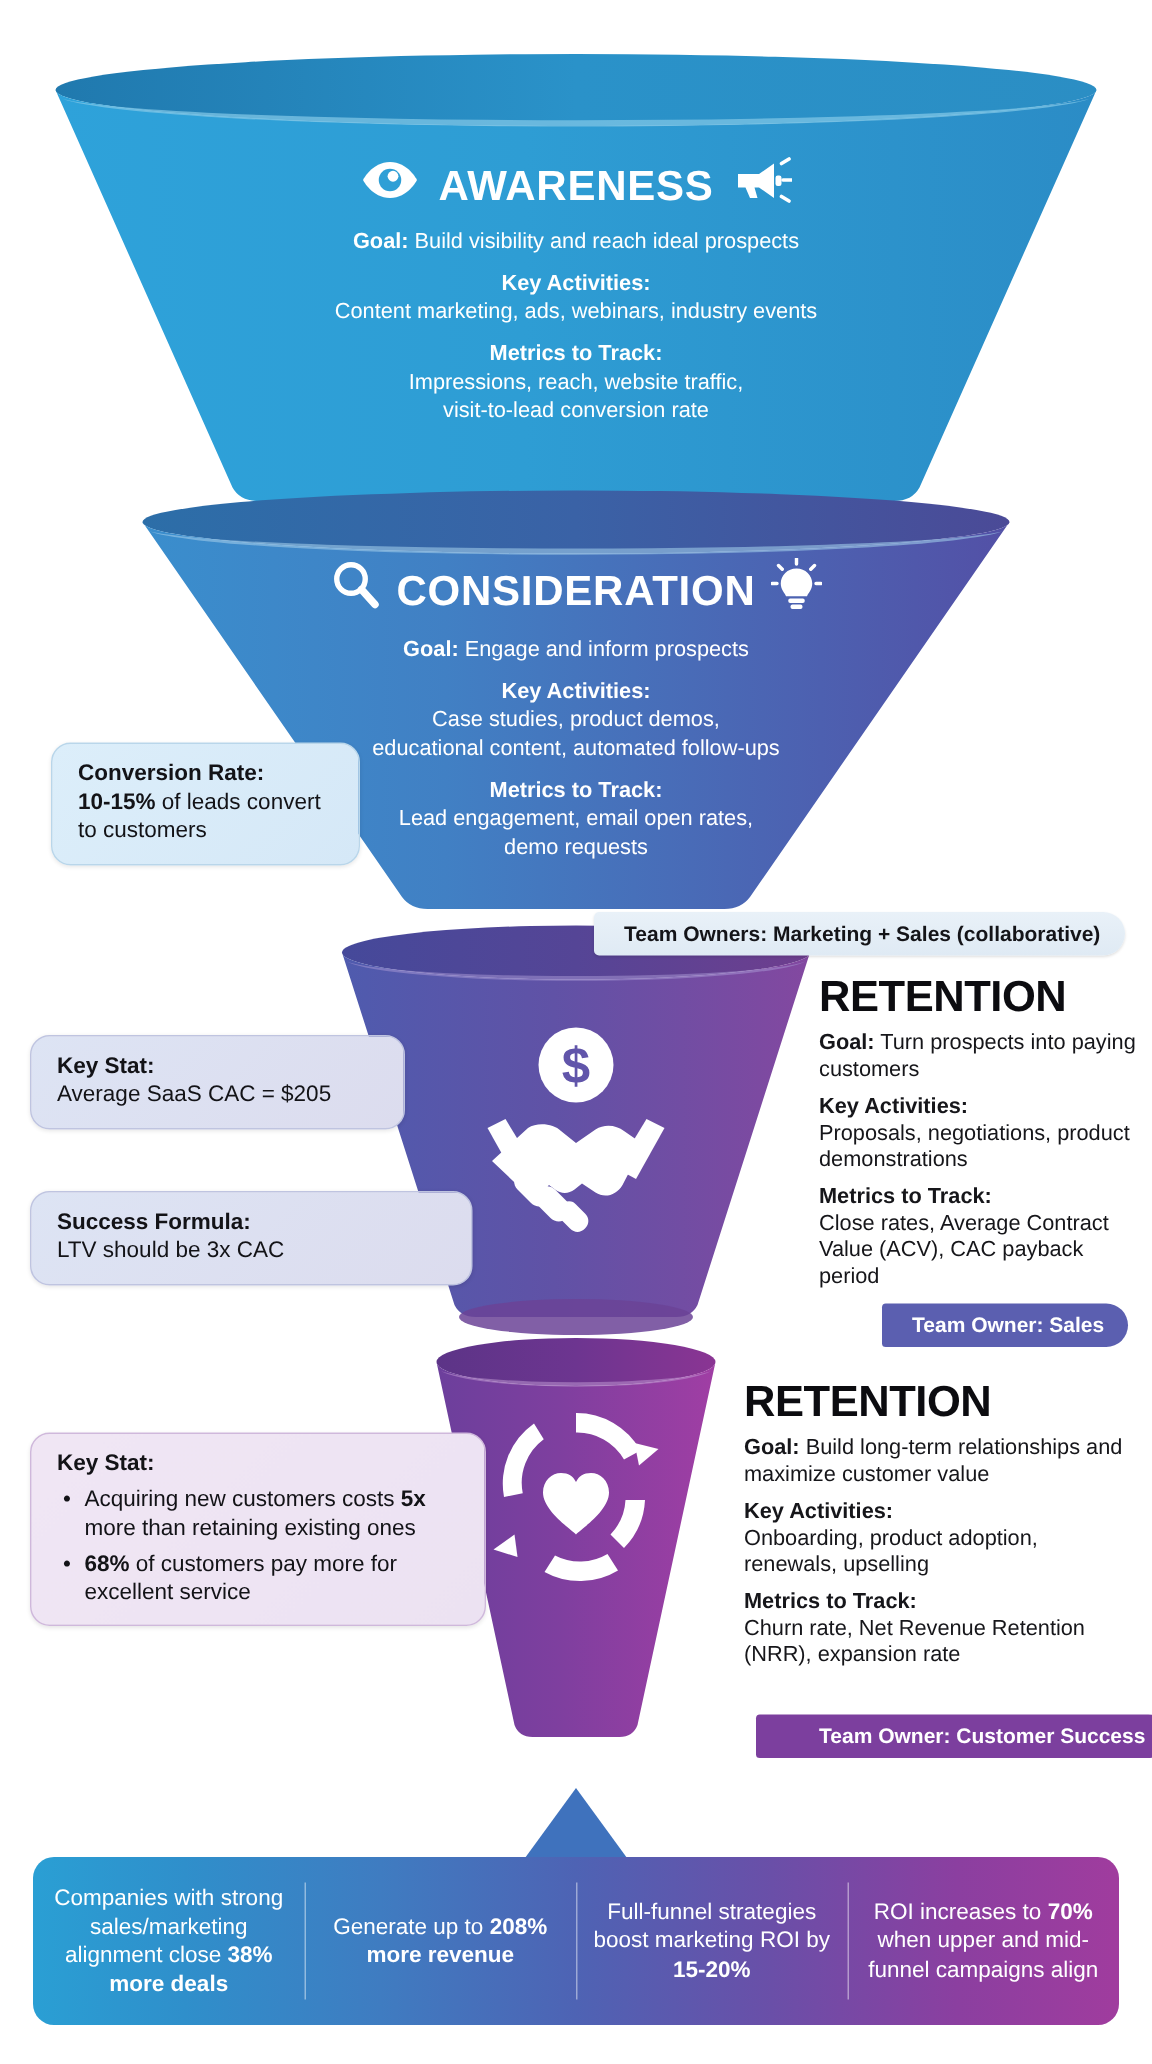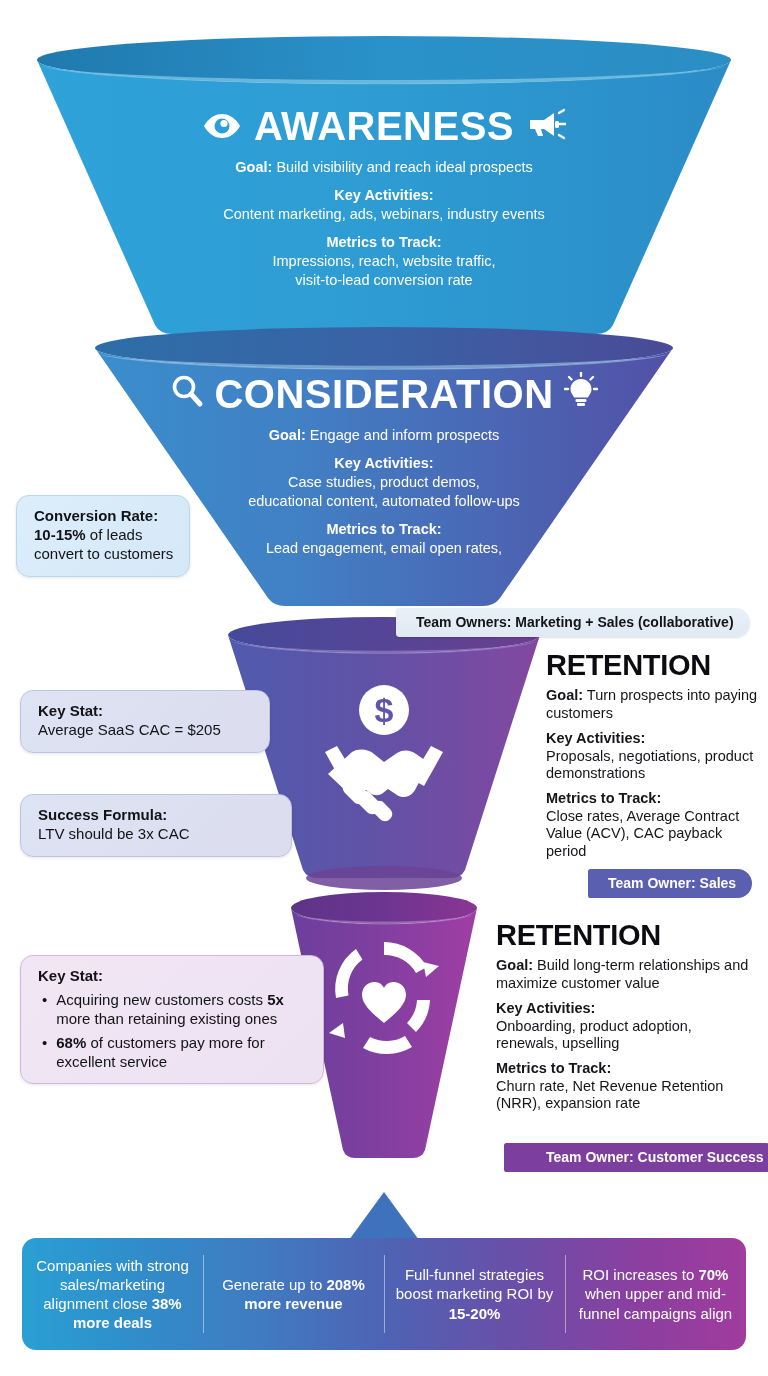--- a/index.html
+++ b/index.html
@@ -15,21 +15,21 @@
   #funnel-svg { position: absolute; left: 0; top: 0; width: 768px; height: 1376px; }
 
   
   .stage-inner {
     position: absolute;
     color: #ffffff;
     text-align: center;
     z-index: 5;
   }
   .stage-title {
-    font-size: 40px;
+    font-size: 28px;
     font-weight: bold;
     letter-spacing: 0.5px;
     display: flex;
     align-items: center;
     justify-content: center;
     gap: 12px;
     white-space: nowrap;
   }
   .stage-title .ico { display: inline-block; flex: 0 0 auto; }
   .lbl-row { margin-top: 9px; font-size: 14.5px; line-height: 1.3; }
@@ -324,24 +324,25 @@
       <b>Goal:</b><span> Engage and inform prospects</span>
     </div>
     <div class="lbl-row">
       <div class="lbl-head">Key Activities:</div>
       <div class="lbl-body">Case studies, product demos,</div>
       <div class="lbl-body">educational content, automated follow-ups</div>
     </div>
     <div class="lbl-row">
       <div class="lbl-head">Metrics to Track:</div>
       <div class="lbl-body">Lead engagement, email open rates,</div>
-    </div>
-  </div>
-
-  <div class="callout blue" style="left:16px; top:495px; width:174px;">
+      <div class="lbl-body">demo requests</div>
+    </div>
+  </div>
+
+  <div class="callout blue" style="left:34px; top:495px; width:206px;">
     <span class="c-head">Conversion Rate:</span>
     <span><b>10-15%</b><span> of leads convert to customers</span></span>
   </div>
 
   <div class="badge light" style="left:396px; top:608px;align-items:flex-end;">
     <span>Team Owners: Marketing + Sales (collaborative)</span>
   </div>
 
   <div class="side-block" style="left:546px; top:650px; width:216px;">
     <div class="side-title">RETENTION</div>
@@ -356,21 +357,21 @@
       <div class="hd">Metrics to Track:</div>
       <div>Close rates, Average Contract Value (ACV), CAC payback period</div>
     </div>
   </div>
 
   <div class="callout periwinkle" style="left:20px; top:690px; width:250px;">
     <span class="c-head">Key Stat:</span>
     <span>Average SaaS CAC = $205</span>
   </div>
 
-  <div class="callout periwinkle" style="left:20px; top:794px; width:272px;">
+  <div class="callout periwinkle" style="left:20px; top:794px; width:295px;">
     <span class="c-head">Success Formula:</span>
     <span>LTV should be 3x CAC</span>
   </div>
 
   <div class="badge blueviolet" style="left:588px; top:869px;">
     <span>Team Owner: Sales</span>
   </div>
 
   <div class="side-block" style="left:496px; top:920px; width:258px;">
     <div class="side-title">RETENTION</div>

